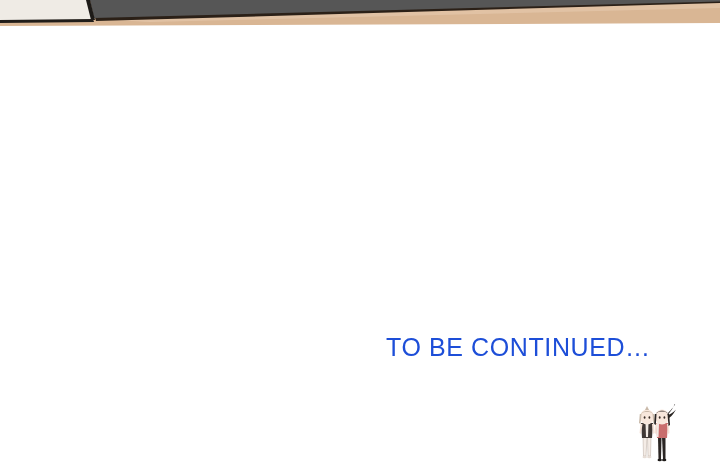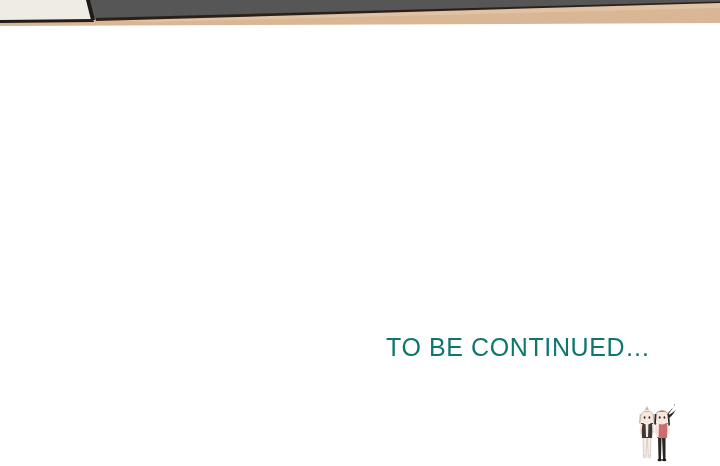--- a/index.html
+++ b/index.html
@@ -37,21 +37,21 @@
   }
 
   
   #caption {
     position: absolute;
     left: 386px;
     top: 332px;
     font-size: 25px;
     line-height: 30px;
     letter-spacing: 0.6px;
-    color: #0f766e;
+    color: #1d4ed8;
     white-space: nowrap;
     font-weight: 400;
   }
 
   
   #signature {
     position: absolute;
     left: 628px;
     top: 404px;
     width: 56px;

